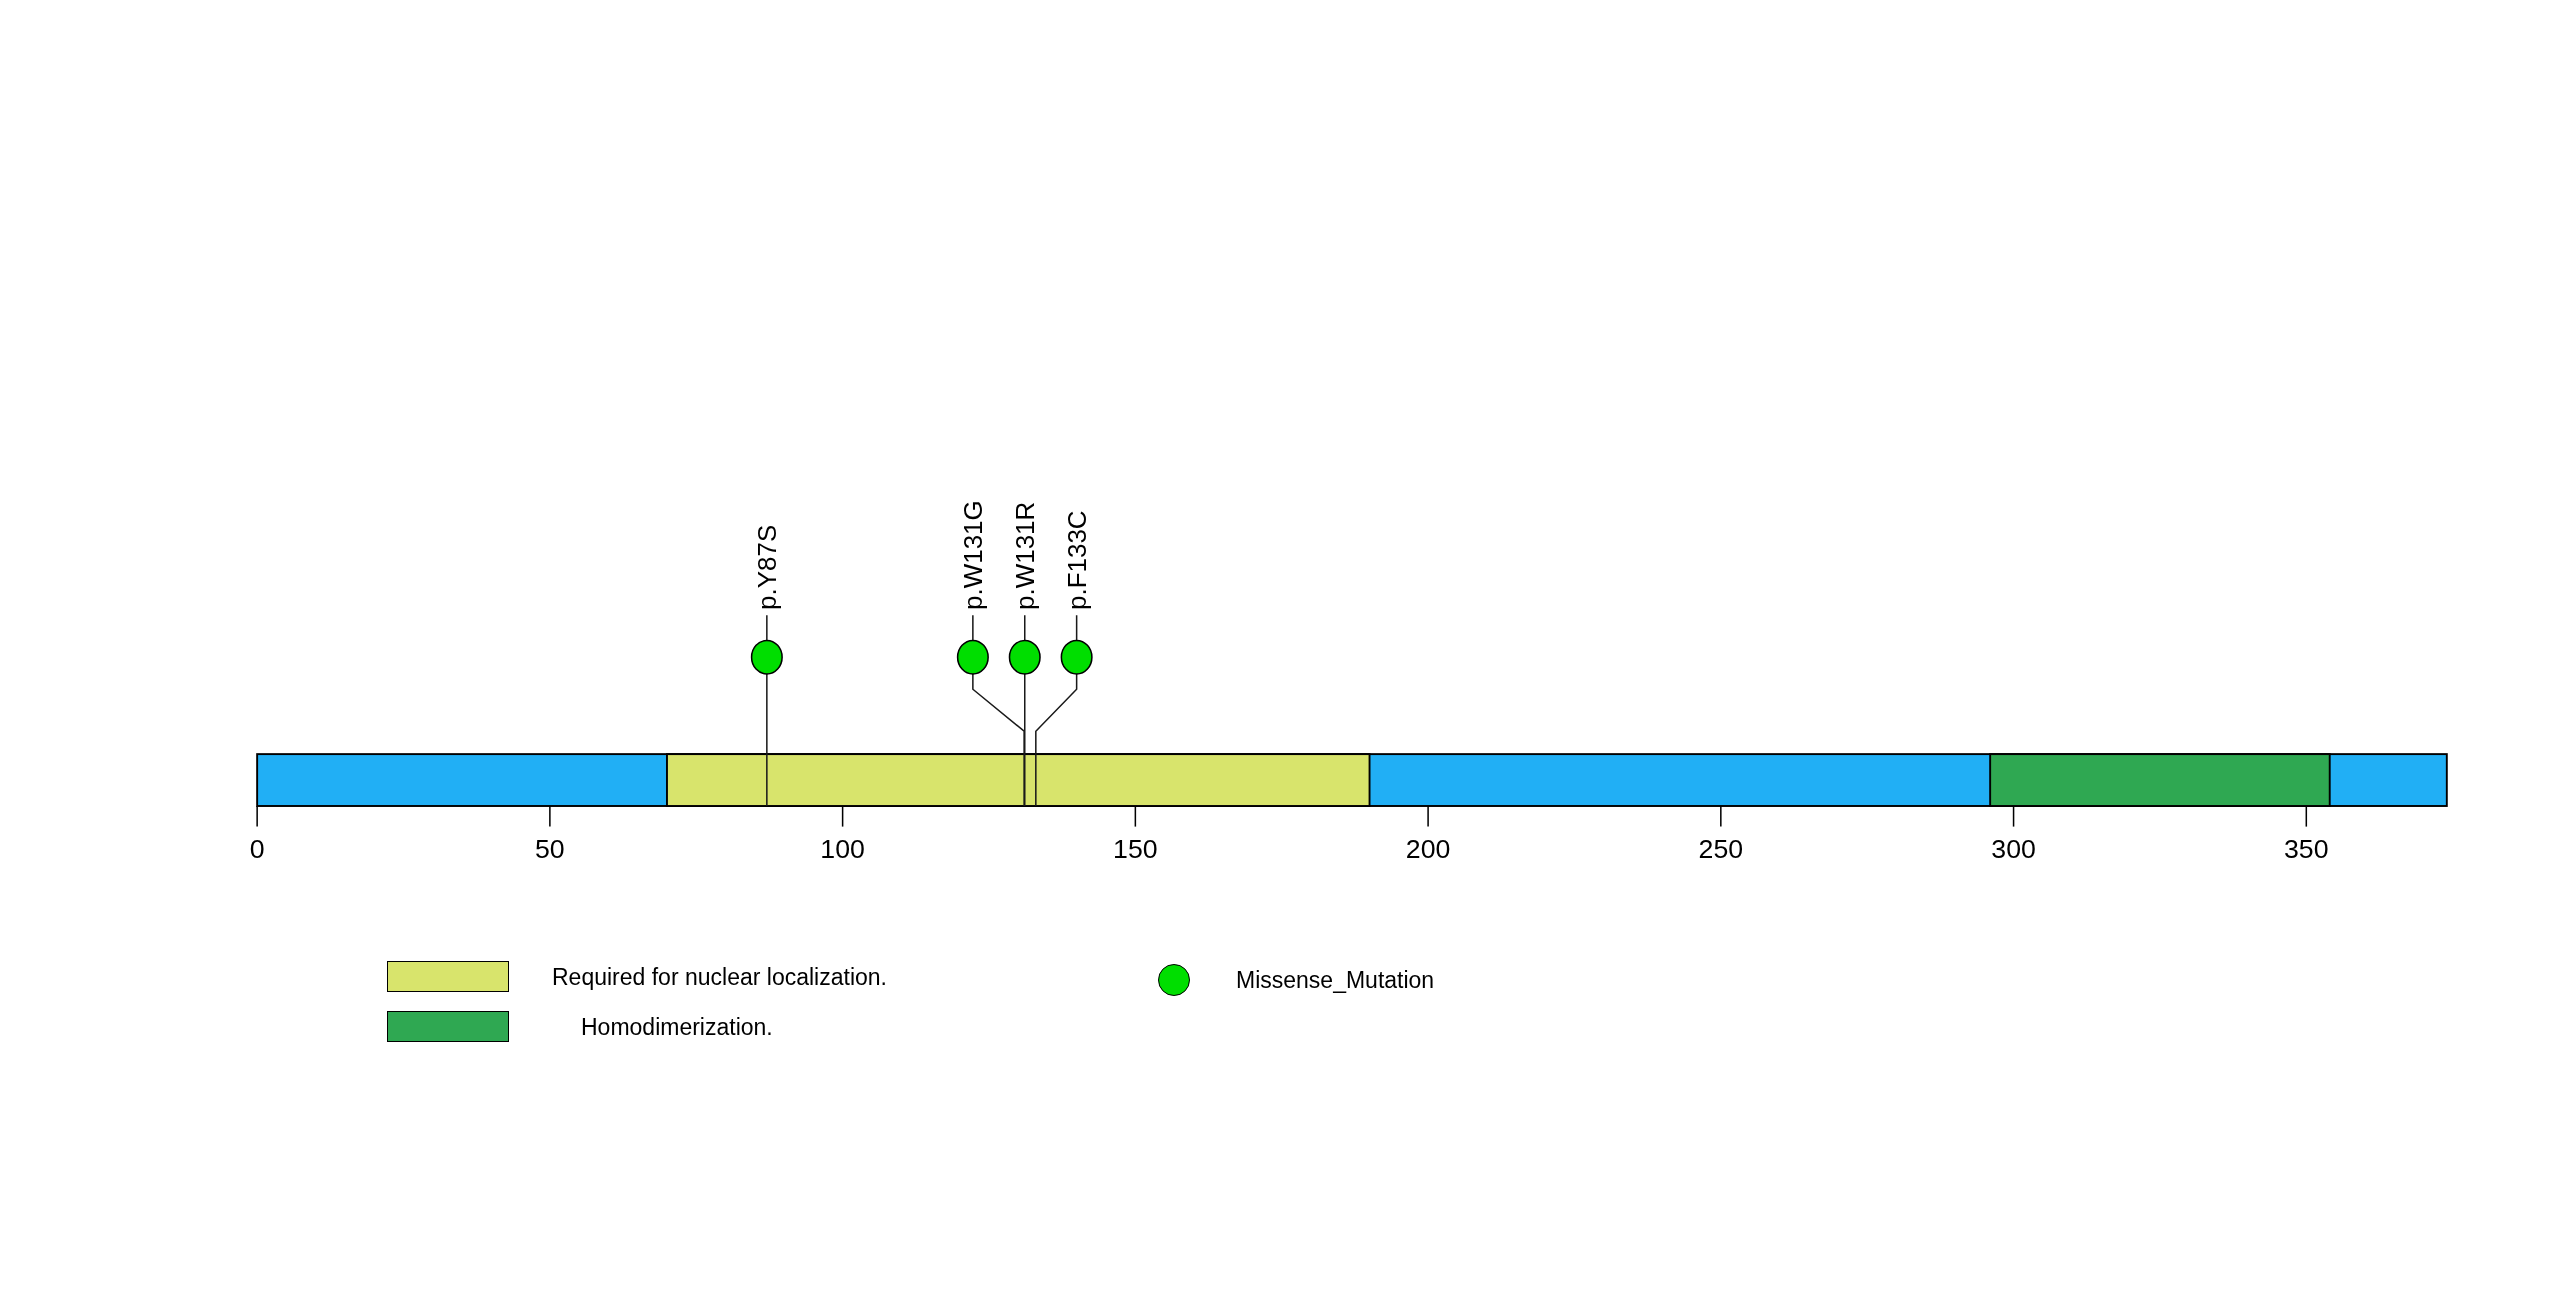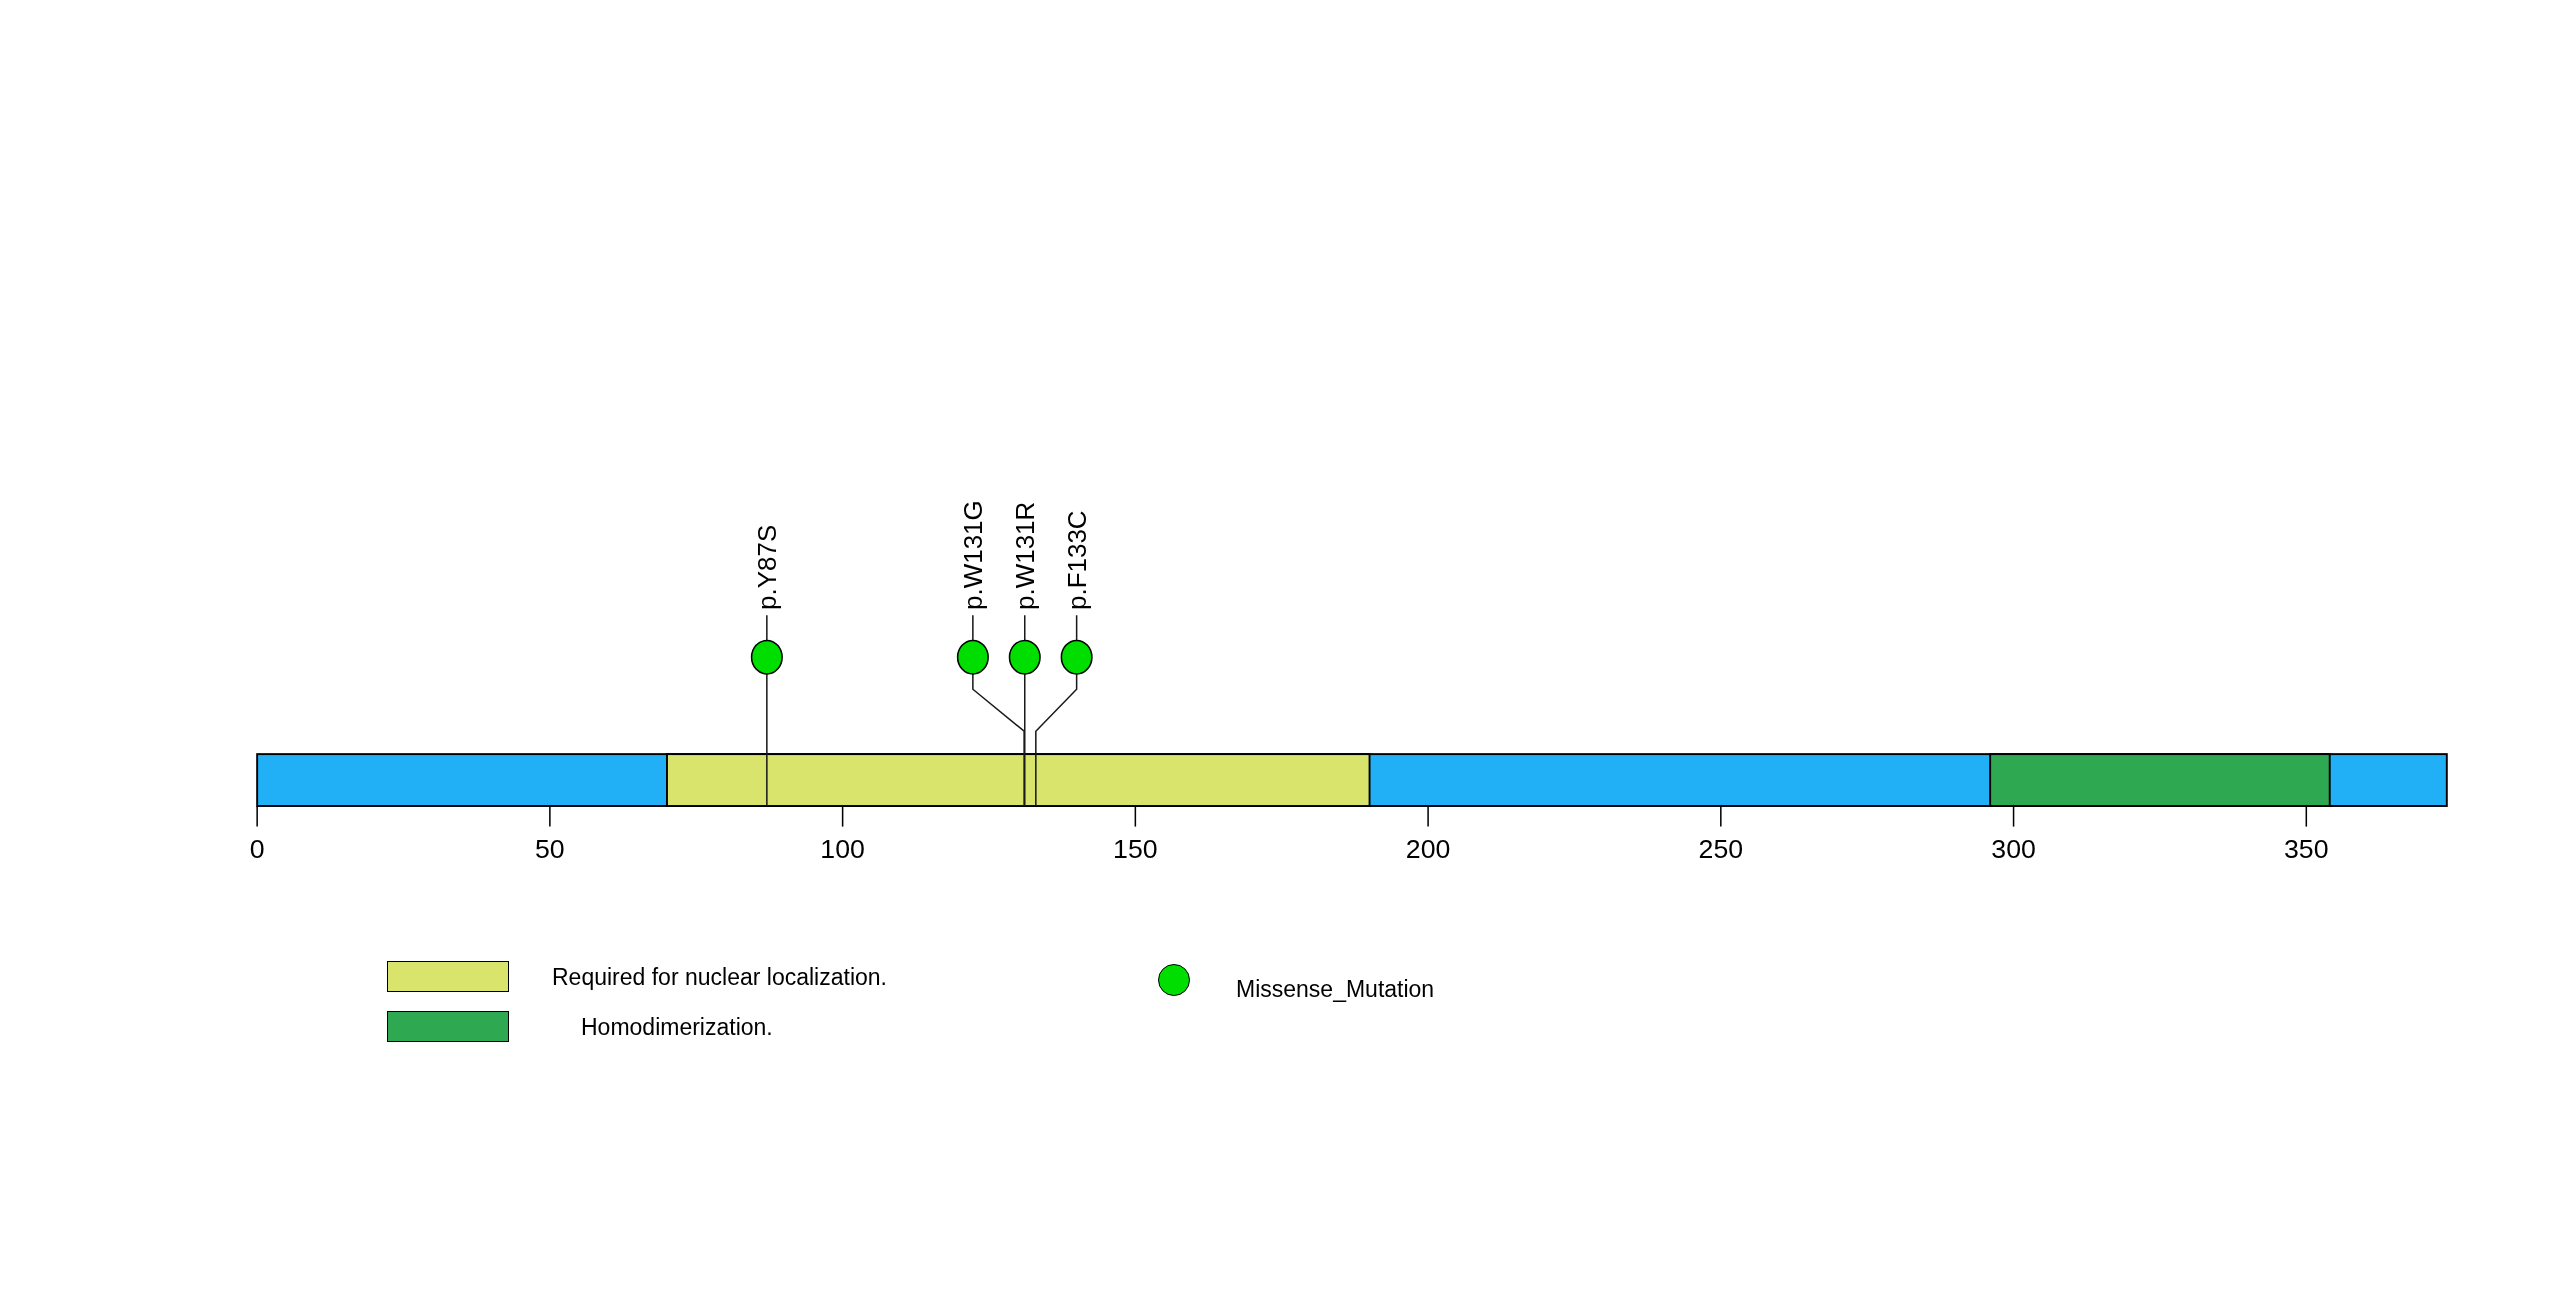--- a/index.html
+++ b/index.html
@@ -47,16 +47,16 @@
       <ellipse cx="1275" cy="861" rx="20" ry="22" fill="#00DE00" stroke="#000" stroke-width="2"></ellipse>
       <ellipse cx="1343" cy="861" rx="20" ry="22" fill="#00DE00" stroke="#000" stroke-width="2"></ellipse>
       <ellipse cx="1411" cy="861" rx="20" ry="22" fill="#00DE00" stroke="#000" stroke-width="2"></ellipse>
     </svg>
   <div id="legend">
       <div class="legend-swatch" style="left: 387px; top: 961px; width: 122px; height: 31px; background: rgb(216, 228, 108);"></div>
       <div class="legend-label" style="left: 552px; top: 977px;">Required for nuclear localization.</div>
       <div class="legend-swatch" style="left: 387px; top: 1011px; width: 122px; height: 31px; background: rgb(47, 168, 82);"></div>
       <div class="legend-label" style="left: 552px; top: 1027px; margin-left: 29px;">Homodimerization.</div>
       <div class="legend-circle" style="left: 1158px; top: 964px; width: 32px; height: 32px; background: rgb(0, 222, 0);"></div>
-      <div class="legend-label" style="left: 1236px; top: 980px; margin-top: 9px;">Missense_Mutation</div>
+      <div class="legend-label" style="left: 1236px; top: 980px;">Missense_Mutation</div>
     </div>
 </div>
 
 
 </body></html>

